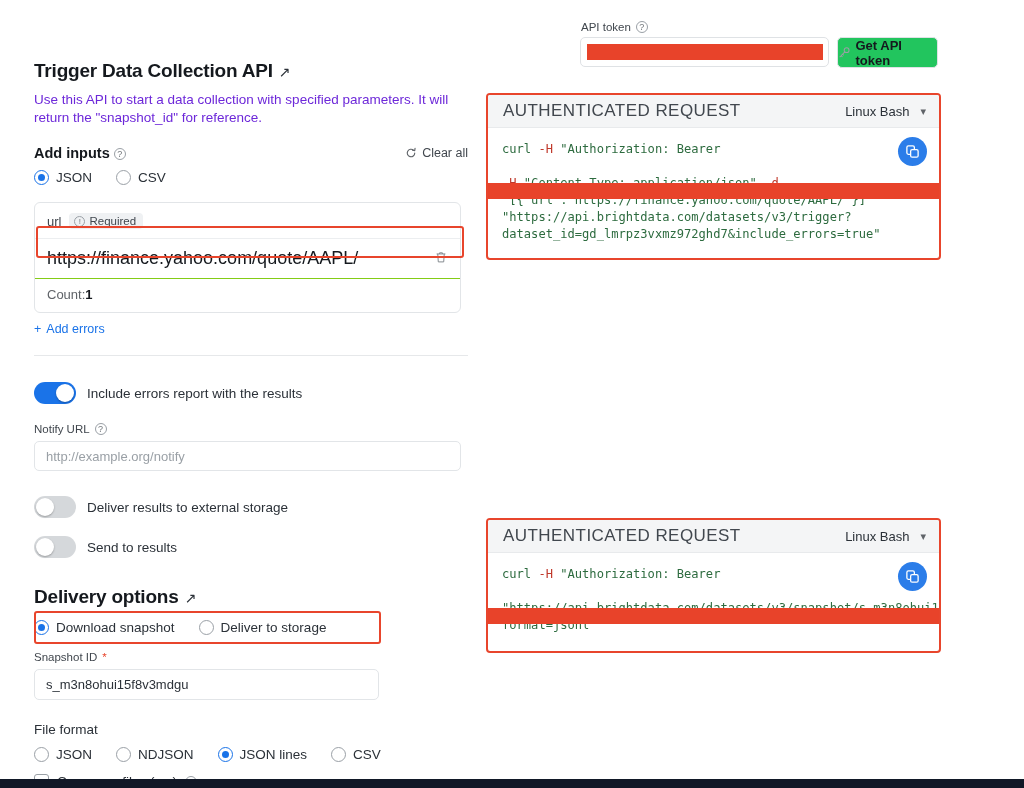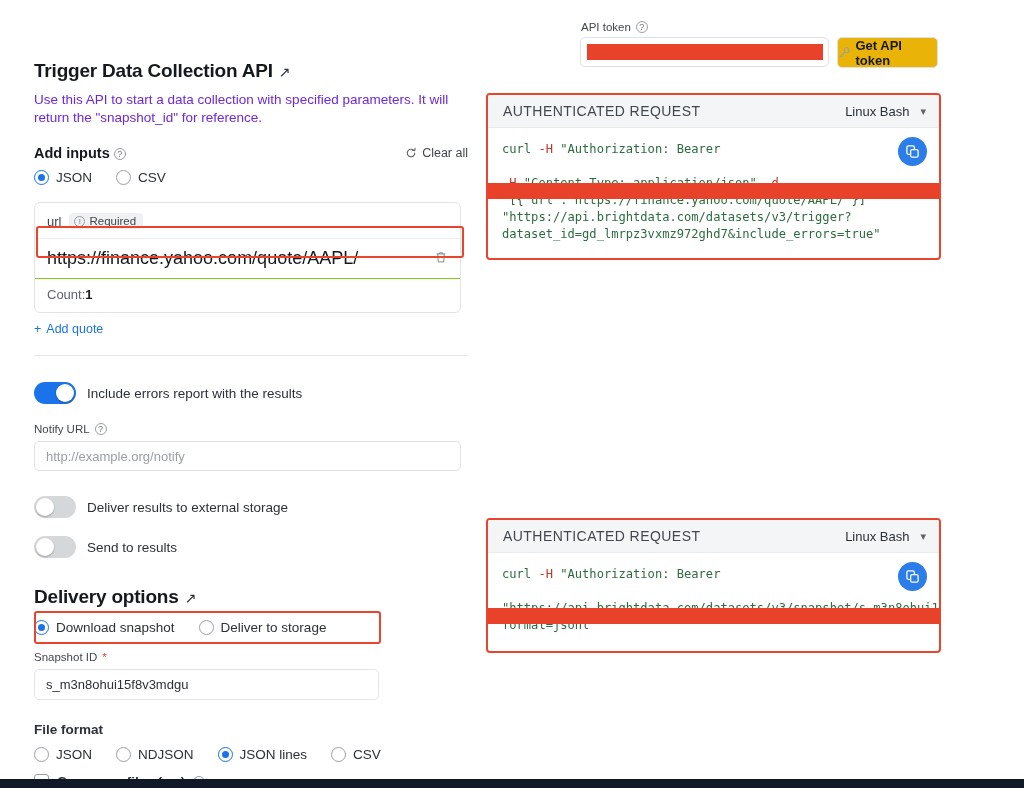--- a/index.html
+++ b/index.html
@@ -107,46 +107,46 @@
     margin-top: 6px; width: 427px; height: 30px; border: 1px solid #e2e5e8;
     border-radius: 5px; padding: 0 11px; font-size: 13px; color: #9aa0a6;
     display: flex; align-items: center; background: #fff;
   }
   .snap-input {
     margin-top: 6px; width: 345px; height: 31px; border: 1px solid #e2e5e8;
     border-radius: 5px; padding: 0 11px; font-size: 13px; color: #2b3138;
     display: flex; align-items: center; background: #fff;
   }
   .req-star { color: #e8452c; }
-  .ff-label { font-size: 13.5px; color: #2b3138; font-weight: bold; }
+  .ff-label { font-size: 13.5px; color: #2b3138; }
 
   
   .tok-label { position: absolute; left: 581px; top: 21px; font-size: 11.5px; color: #41474e;
                display: flex; align-items: center; gap: 5px; }
   .tok-field {
     position: absolute; left: 580px; top: 37px; width: 249px; height: 30px;
     border: 1px solid #dfe2e5; border-radius: 5px; background: #fff;
   }
   .tok-btn {
     position: absolute; left: 837px; top: 37px; width: 101px; height: 31px;
-    border: 1px solid #dfe2e5; border-radius: 5px; background: #eab308;
+    border: 1px solid #dfe2e5; border-radius: 5px; background: #22c55e;
     display: flex; align-items: center; justify-content: space-between; gap: 5px;
     font-size: 13px; font-weight: 700; color: #15191e; cursor: pointer;
   }
 
   .code-card {
     position: absolute; background: #fff; border: 2px solid #e8452c;
     border-radius: 4px; overflow: hidden;
   }
   .code-head {
     background: #f4f5f6; height: 33px; display: flex; align-items: center;
     justify-content: space-between; padding: 0 13px 0 15px;
     border-bottom: 1px solid #e8eaec;
   }
-  .code-head .title { font-size: 14px; letter-spacing: .45px; color: #41474e; }
+  .code-head .title { font-size: 17px; letter-spacing: .45px; color: #41474e; }
   .code-head .right { display: flex; align-items: center; gap: 11px; font-size: 13px; color: #2b3138; }
   .chev { font-size: 11px; color: #5f6368; }
   .code-body {
     position: relative; padding: 13px 14px 12px 14px;
     font-family: "DejaVu Sans Mono", monospace; font-size: 12.1px; line-height: 17px;
     color: #2d6b3f; white-space: pre; overflow: hidden;
   }
   .code-body .kw { color: #2d6b3f; }
   .code-body .flag { color: #c0392b; }
   .copy-btn {
@@ -266,21 +266,21 @@
           </svg>
         </span>
       </div>
       <div class="inputs-count">
         <span>Count:</span><b>1</b>
       </div>
     </div>
 
     <div class="add-input">
       <span>+</span>
-      <span>Add quote</span>
+      <span>Add errors</span>
     </div>
 
     <div class="divider"></div>
 
     <div class="toggle-row" style="margin-top:26px;">
       <span class="toggle on"></span>
       <span>Include errors report with the results</span>
     </div>
 
     <div class="small-label" style="margin-top:19px;">

